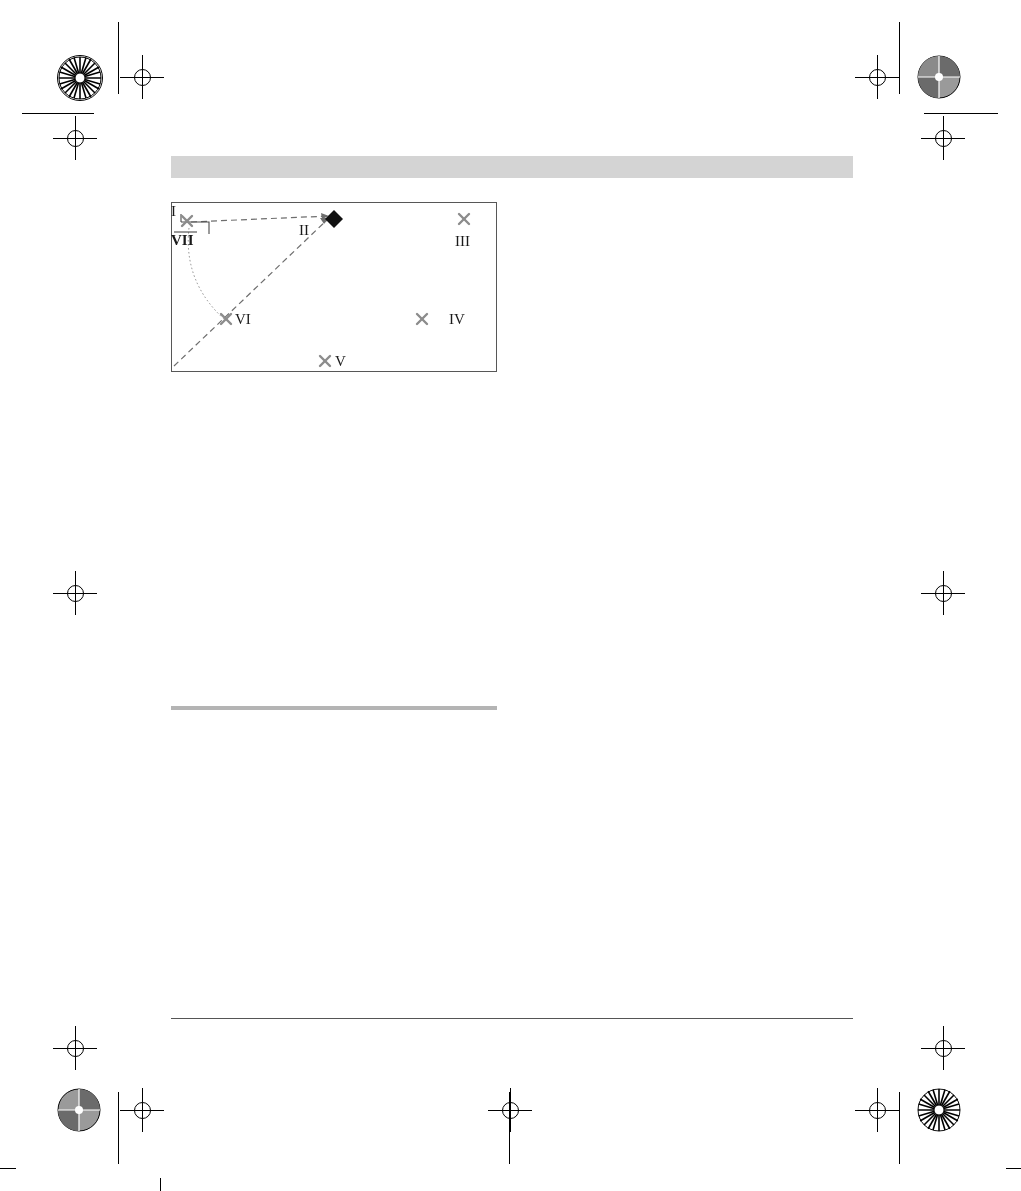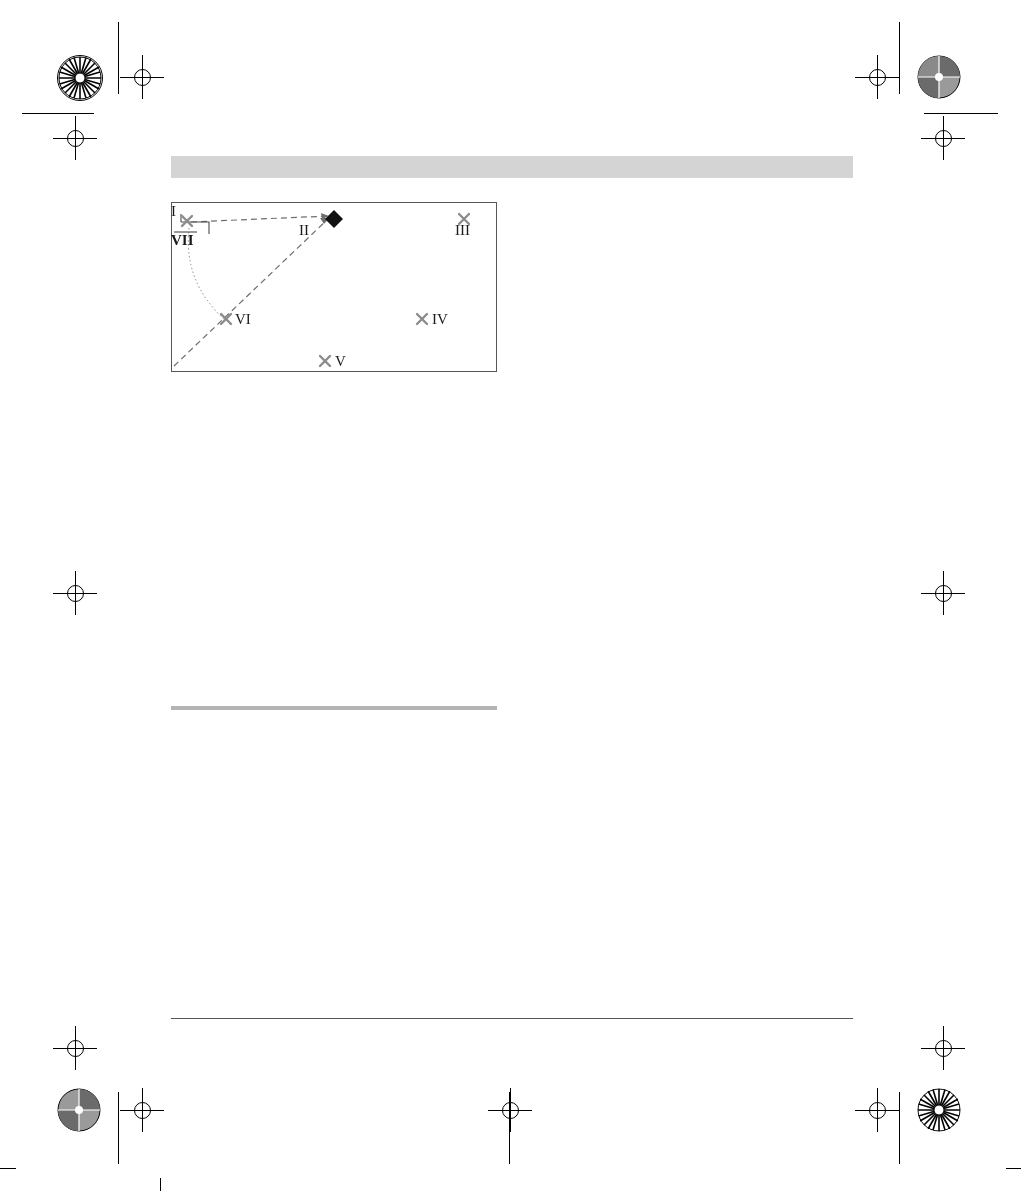--- a/index.html
+++ b/index.html
@@ -282,22 +282,22 @@
         <line x1="149" y1="154" x2="159" y2="164"></line>
           <line x1="159" y1="154" x2="149" y2="164"></line>
 
         <line x1="50" y1="112" x2="60" y2="122"></line>
           <line x1="60" y1="112" x2="50" y2="122"></line>
       </g>
     </svg>
 
     <span class="lbl" style="left:0px; top:2px;">I</span>
     <span class="lbl" style="left:128px; top:21px;">II</span>
-    <span class="lbl" style="left:284px; top:21px;text-align:center;">III</span>
-    <span class="lbl" style="left:261px; top:110px;">IV</span>
+    <span class="lbl" style="left:284px; top:32px;text-align:center;">III</span>
+    <span class="lbl" style="left:278px; top:110px;">IV</span>
     <span class="lbl" style="left:164px; top:152px;">V</span>
     <span class="lbl" style="left:64px; top:110px;">VI</span>
     <span class="lbl" style="left:0px; top:31px;font-weight:bold;">VII</span>
   </div>
 
   <div class="rule" style="left:171px; top:706px; width:326px; height:4px;"></div>
 
   <div class="thin-rule" style="left:171px; top:1018px; width:682px; height:1px;"></div>
 
 </div>

